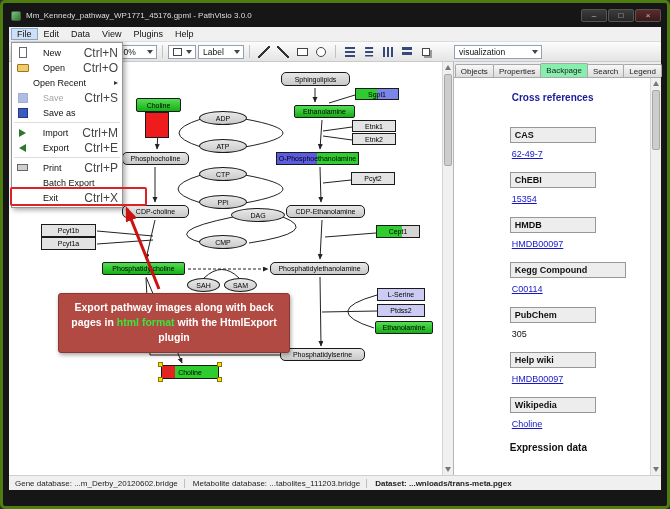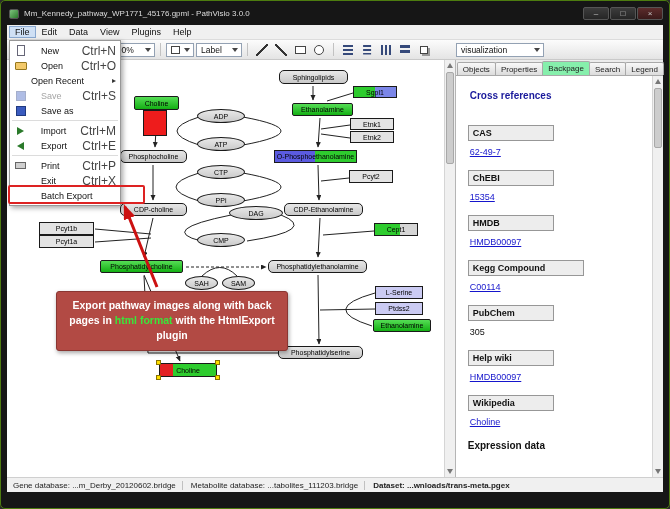--- a/index.html
+++ b/index.html
@@ -1,18 +1,18 @@
 <!DOCTYPE html>
 <html><head>
 <meta charset="utf-8">
 <style>
   * { box-sizing: border-box; }
   body { width:670px; height:509px; margin:0; position:relative;
          font-family:"Liberation Sans", sans-serif; background:#2b2b2b; overflow:hidden; }
-  .frame { position:absolute; inset:0; background:#161616; border:1px solid #4d7c0f; border-radius:5px; }
+  .frame { position:absolute; inset:0; background:#161616; border:3px solid #4d7c0f; border-radius:5px; }
 
   
   .titlebar { position:absolute; top:3px; left:8px; right:6px; height:19px;
               display:flex; align-items:center; gap:5px; color:#ddd; font-size:8px; }
   .app-icon { width:10px; height:10px; border-radius:2px; border:1px solid #555;
               background:linear-gradient(135deg,#7ec47e,#2a7a2a); }
   .title-text { white-space:nowrap; overflow:hidden; }
   .win-btns { margin-left:auto; display:flex; gap:1px; }
   .win-btn { width:26px; height:13px; display:flex; align-items:center; justify-content:center;
              font-size:8px; color:#c8c8c8; background:linear-gradient(#3c3c3c,#262626);
@@ -78,21 +78,21 @@
   .canvas-thumb { top:12px; height:92px; }
   .side-thumb { top:12px; height:60px; }
 
   
   .sidebar { flex:1; display:flex; flex-direction:column; background:#fff; border-left:1px solid #b5b5b5; }
   .tabs { height:16px; display:flex; align-items:flex-end; background:#ececec; padding-left:1px; border-bottom:1px solid #a8a8a8; }
   .tab { font-size:8px; padding:2px 5px 1px; background:linear-gradient(#f8f8f8,#dcdcdc);
          border:1px solid #a8a8a8; border-bottom:none; margin-right:-1px; border-radius:2px 2px 0 0; color:#222; }
   .tab.active { background:#86efac; position:relative; z-index:2; padding-bottom:2px; }
   .side-body { flex:1; display:flex; min-height:0; }
-  .side-content { flex:1; padding:4px 12px; overflow:hidden; }
+  .side-content { flex:1; padding:4px 12px; overflow:hidden;margin-left:44px; }
   .xref-heading { font-weight:bold; font-size:10px; margin:10px 0 24px 2px; }
   .xref-section { margin-bottom:13px; }
   .xref-title { width:86px; background:#ededed; border:1px solid #979797; font-weight:bold;
                 font-size:9px; padding:2px 4px; margin-bottom:6px; color:#111; }
   .xref-title.wide { width:116px; }
   .xref-link { text-decoration:underline; font-size:9px; margin-left:2px; }
   .xref-value { font-size:9px; margin-left:2px; color:#111; }
   .xref-footer { font-weight:bold; font-size:10px; margin-top:2px; color:#111; }
 
   
@@ -483,27 +483,27 @@
         <div class="menu-sep"></div>
         <div class="menu-row">
           <span class="micon">
             <span class="ic ic-print"></span>
           </span>
           <span class="mlabel">Print</span>
           <span class="mshort">Ctrl+P</span>
         </div>
         <div class="menu-row">
           <span class="micon"></span>
+          <span class="mlabel">Batch Export</span>
+          <span class="mshort"></span>
+        </div>
+        <div class="menu-row">
+          <span class="micon"></span>
           <span class="mlabel">Exit</span>
           <span class="mshort">Ctrl+X</span>
-        </div>
-        <div class="menu-row">
-          <span class="micon"></span>
-          <span class="mlabel">Batch Export</span>
-          <span class="mshort"></span>
         </div>
       </div>
 
     <div class="red-outline"></div>
 
     <svg class="anno-arrow" width="658" height="469" viewBox="0 0 658 469">
       <defs>
         <marker id="redarr" markerWidth="6" markerHeight="6" refX="4" refY="2" orient="auto">
           <path d="M0,0 L5,2 L0,4 Z" fill="#cc1111"></path>
         </marker>

